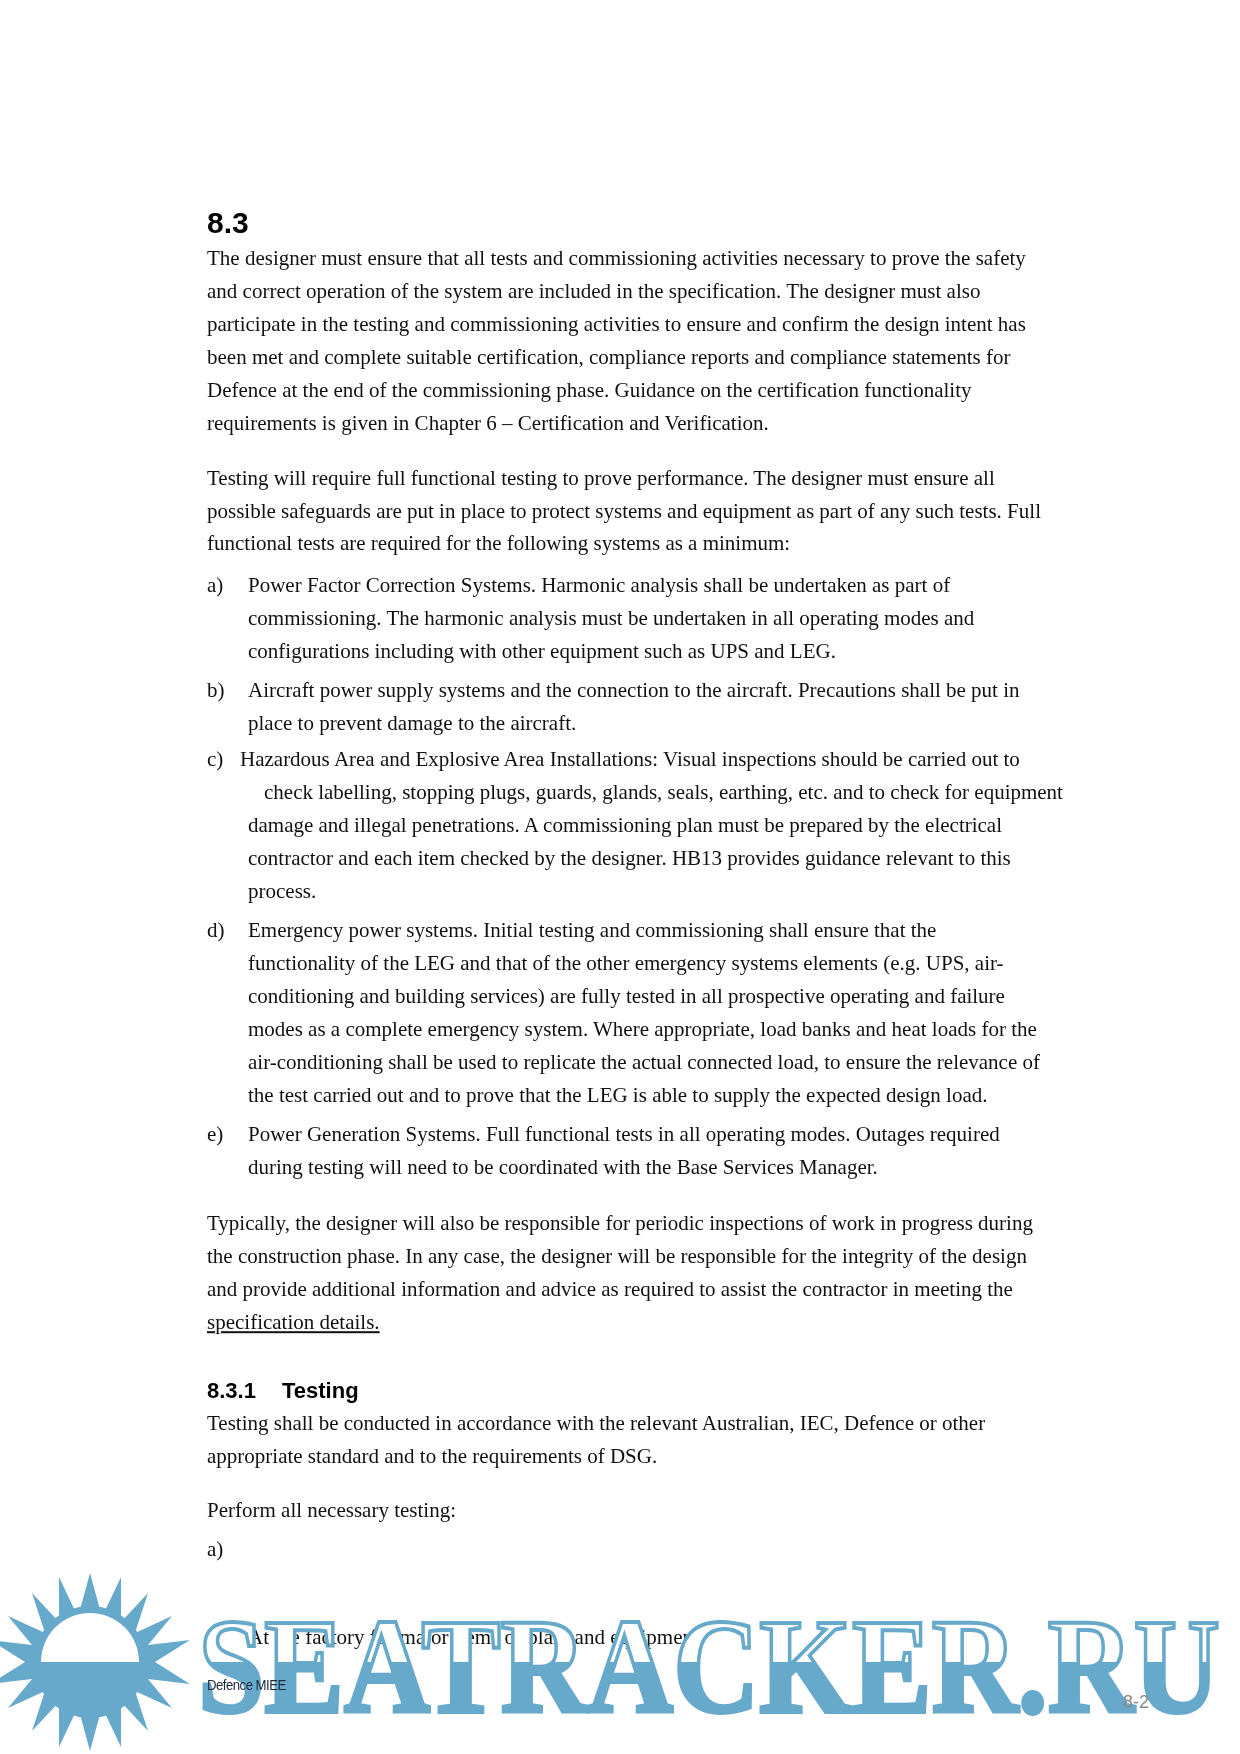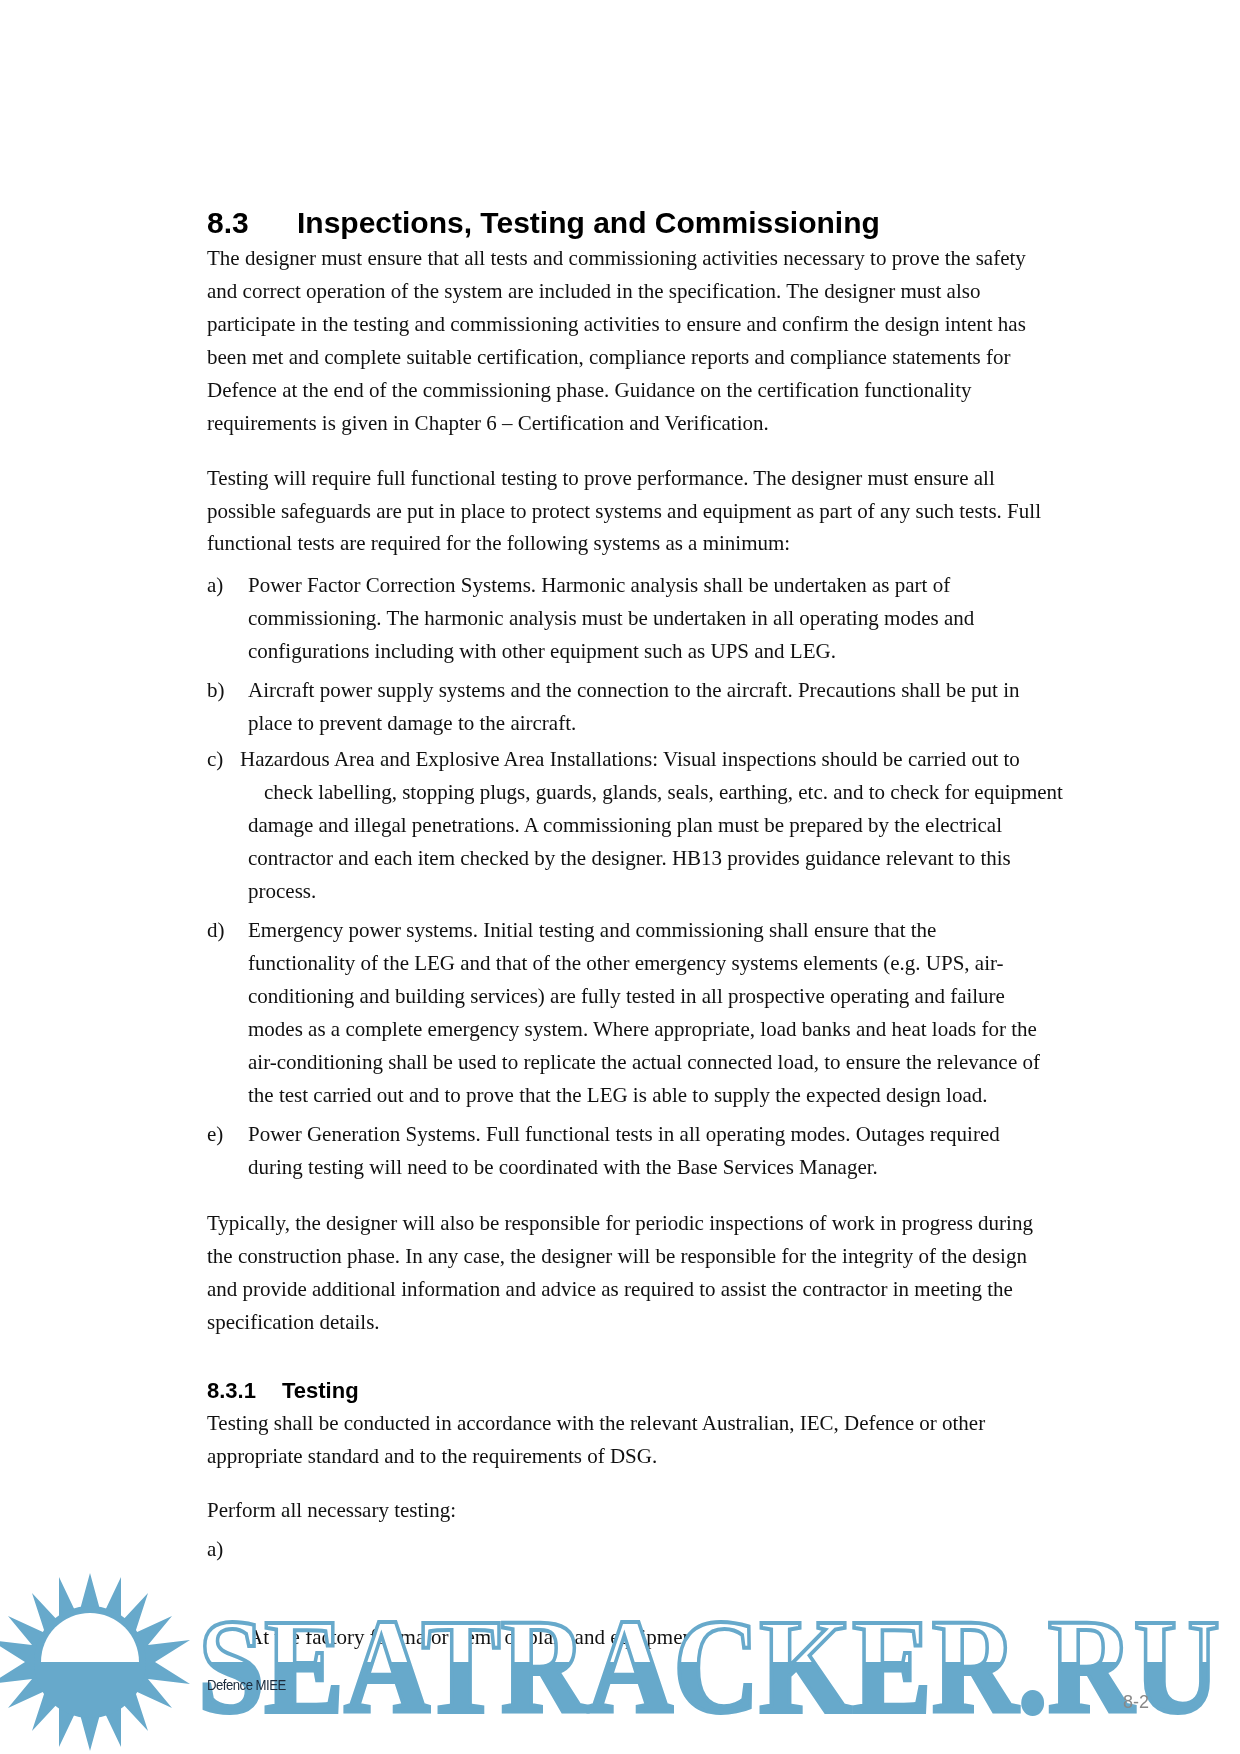--- a/index.html
+++ b/index.html
@@ -37,21 +37,20 @@
   }
 </style>
 </head>
 <body>
 
 <div class="page">
 
   <div class="h1" style="left:207px; top:233px;">
     <span>8.3</span>
   </div>
-  <div class="h1" style="left:297px; top:233px;">Inspections, Testing and Commissioning</div>
 
   <div>
     <div class="line" style="left:207px; top:265px;">The designer must ensure that all tests and commissioning activities necessary to prove the safety</div>
     <div class="line" style="left:207px; top:298px;">and correct operation of the system are included in the specification. The designer must also</div>
     <div class="line" style="left:207px; top:331px;">participate in the testing and commissioning activities to ensure and confirm the design intent has</div>
     <div class="line" style="left:207px; top:364px;">been met and complete suitable certification, compliance reports and compliance statements for</div>
     <div class="line" style="left:207px; top:397px;">Defence at the end of the commissioning phase. Guidance on the certification functionality</div>
     <div class="line" style="left:207px; top:430px;">requirements is given in Chapter 6 – Certification and Verification.</div>
   </div>
 
@@ -96,21 +95,21 @@
   <div>
     <div class="line" style="left:207px; top:1141px;">e)</div>
     <div class="line" style="left:248px; top:1141px;">Power Generation Systems. Full functional tests in all operating modes. Outages required</div>
     <div class="line" style="left:248px; top:1174px;">during testing will need to be coordinated with the Base Services Manager.</div>
   </div>
 
   <div>
     <div class="line" style="left:207px; top:1230px;">Typically, the designer will also be responsible for periodic inspections of work in progress during</div>
     <div class="line" style="left:207px; top:1263px;">the construction phase. In any case, the designer will be responsible for the integrity of the design</div>
     <div class="line" style="left:207px; top:1296px;">and provide additional information and advice as required to assist the contractor in meeting the</div>
-    <div class="line" style="left:207px; top:1329px;">specification details.</div>
+    <div class="line" style="left:207px; top:1329px;text-decoration:underline;">specification details.</div>
   </div>
 
   <div class="h2" style="left:207px; top:1398px;">8.3.1</div>
   <div class="h2" style="left:282px; top:1398px;">Testing</div>
 
   <div>
     <div class="line" style="left:207px; top:1430px;">Testing shall be conducted in accordance with the relevant Australian, IEC, Defence or other</div>
     <div class="line" style="left:207px; top:1463px;">appropriate standard and to the requirements of DSG.</div>
   </div>
 

